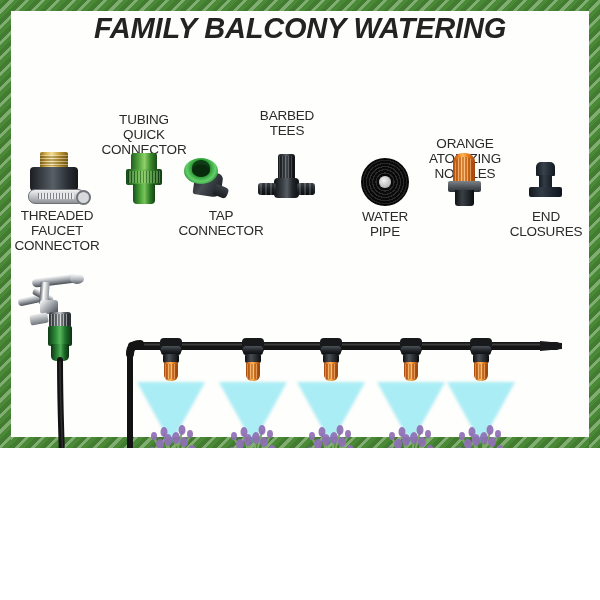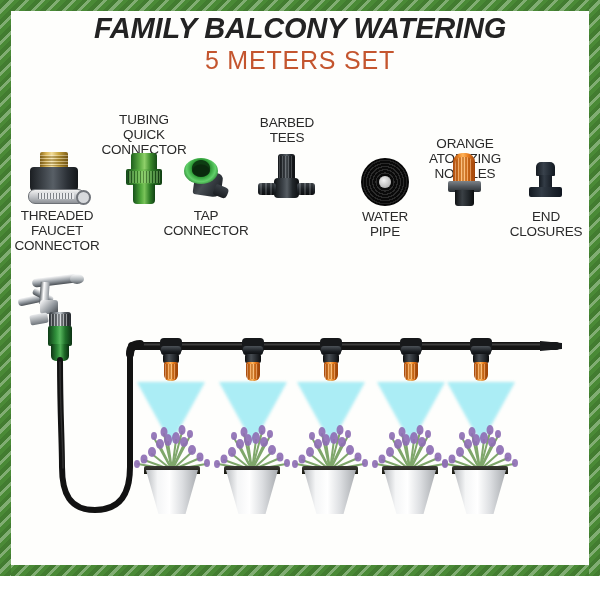--- a/index.html
+++ b/index.html
@@ -5,21 +5,21 @@
   html, body {
     margin: 0; padding: 0;
     width: 600px; height: 600px;
     background: #ffffff;
     font-family: "Liberation Sans", sans-serif;
     overflow: hidden;
   }
 
   #poster {
     position: relative;
-    width: 600px; height: 576px;
+    width: 600px; height: 448px;
     background: #bef264;
     box-sizing: border-box;
     overflow: hidden;
   }
 
   
   .frame-edge {
     position: absolute;
     background-color: #4a8a36;
     background-image: repeating-linear-gradient(
@@ -373,21 +373,20 @@
 <div id="poster">
 
   <div class="frame-inner"></div>
 
   <div class="frame-edge frame-top"></div>
   <div class="frame-edge frame-bottom"></div>
   <div class="frame-edge frame-left"></div>
   <div class="frame-edge frame-right"></div>
 
   <div class="title">FAMILY BALCONY WATERING</div>
-  <div class="subtitle">5 METERS SET</div>
 
   <div class="legend-area">
 
     <div class="legend-item" style="left:-8px; top:0;">
       <div class="legend-art" style="left:30px; top:56px; width:66px; height:52px;">
         <div class="tfc-brass"></div>
         <div class="tfc-body"></div>
         <div class="tfc-clamp"></div>
         <div class="tfc-screw"></div>
       </div>
@@ -407,26 +406,26 @@
       </div>
     </div>
 
     <div class="legend-item" style="left:130px; top:0;">
       <div class="legend-art" style="left:52px; top:60px; width:48px; height:48px;">
         <div class="tapc-body"></div>
         <div class="tapc-barb"></div>
         <div class="tapc-ring"></div>
         <div class="tapc-hole"></div>
       </div>
-      <div class="legend-label" style="left:11px; top:112px;">TAP
+      <div class="legend-label" style="left:26px; top:112px;">TAP
 CONNECTOR</div>
     </div>
 
     <div class="legend-item" style="left:222px; top:0;">
-      <div class="legend-label" style="left:0px; top:12px;margin-top:7px;">BARBED
+      <div class="legend-label" style="left:0px; top:12px;">BARBED
 TEES</div>
       <div class="legend-art" style="left:36px; top:58px; width:57px; height:48px;">
         <div class="tee-stem"></div>
         <div class="tee-hub"></div>
         <div class="tee-armL"></div>
         <div class="tee-armR"></div>
       </div>
     </div>
 
     <div class="legend-item" style="left:320px; top:0;">

